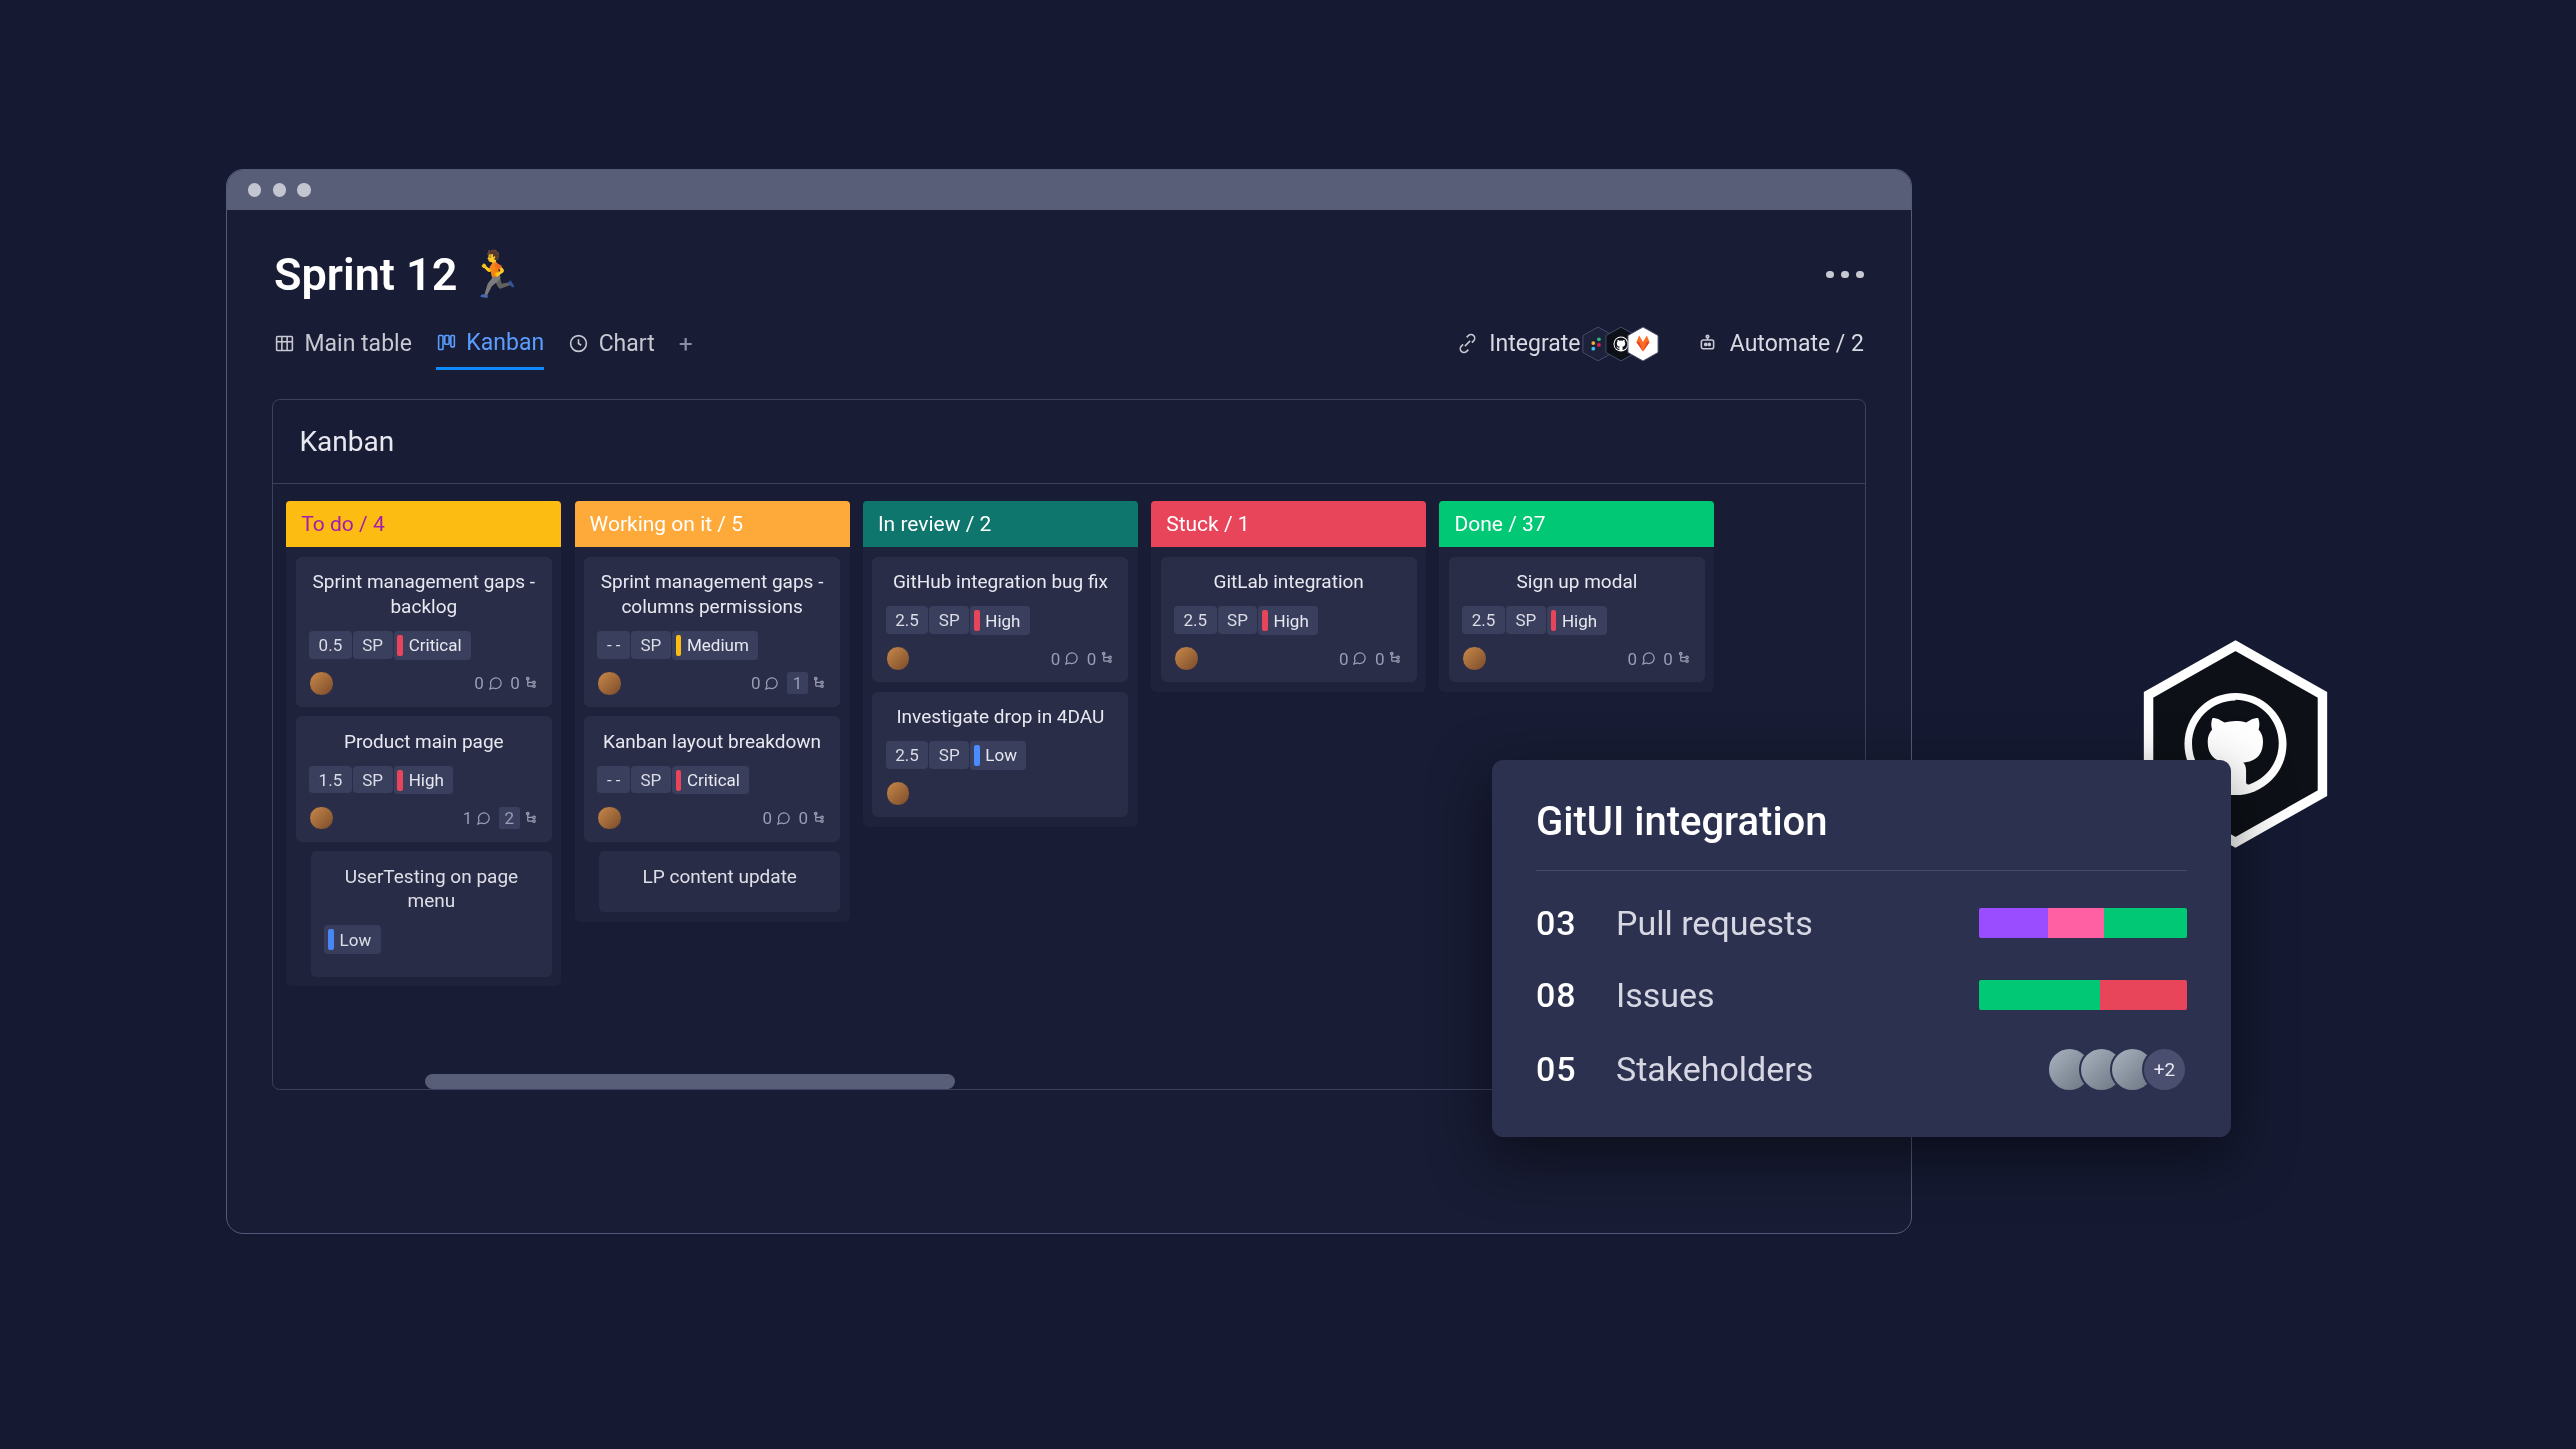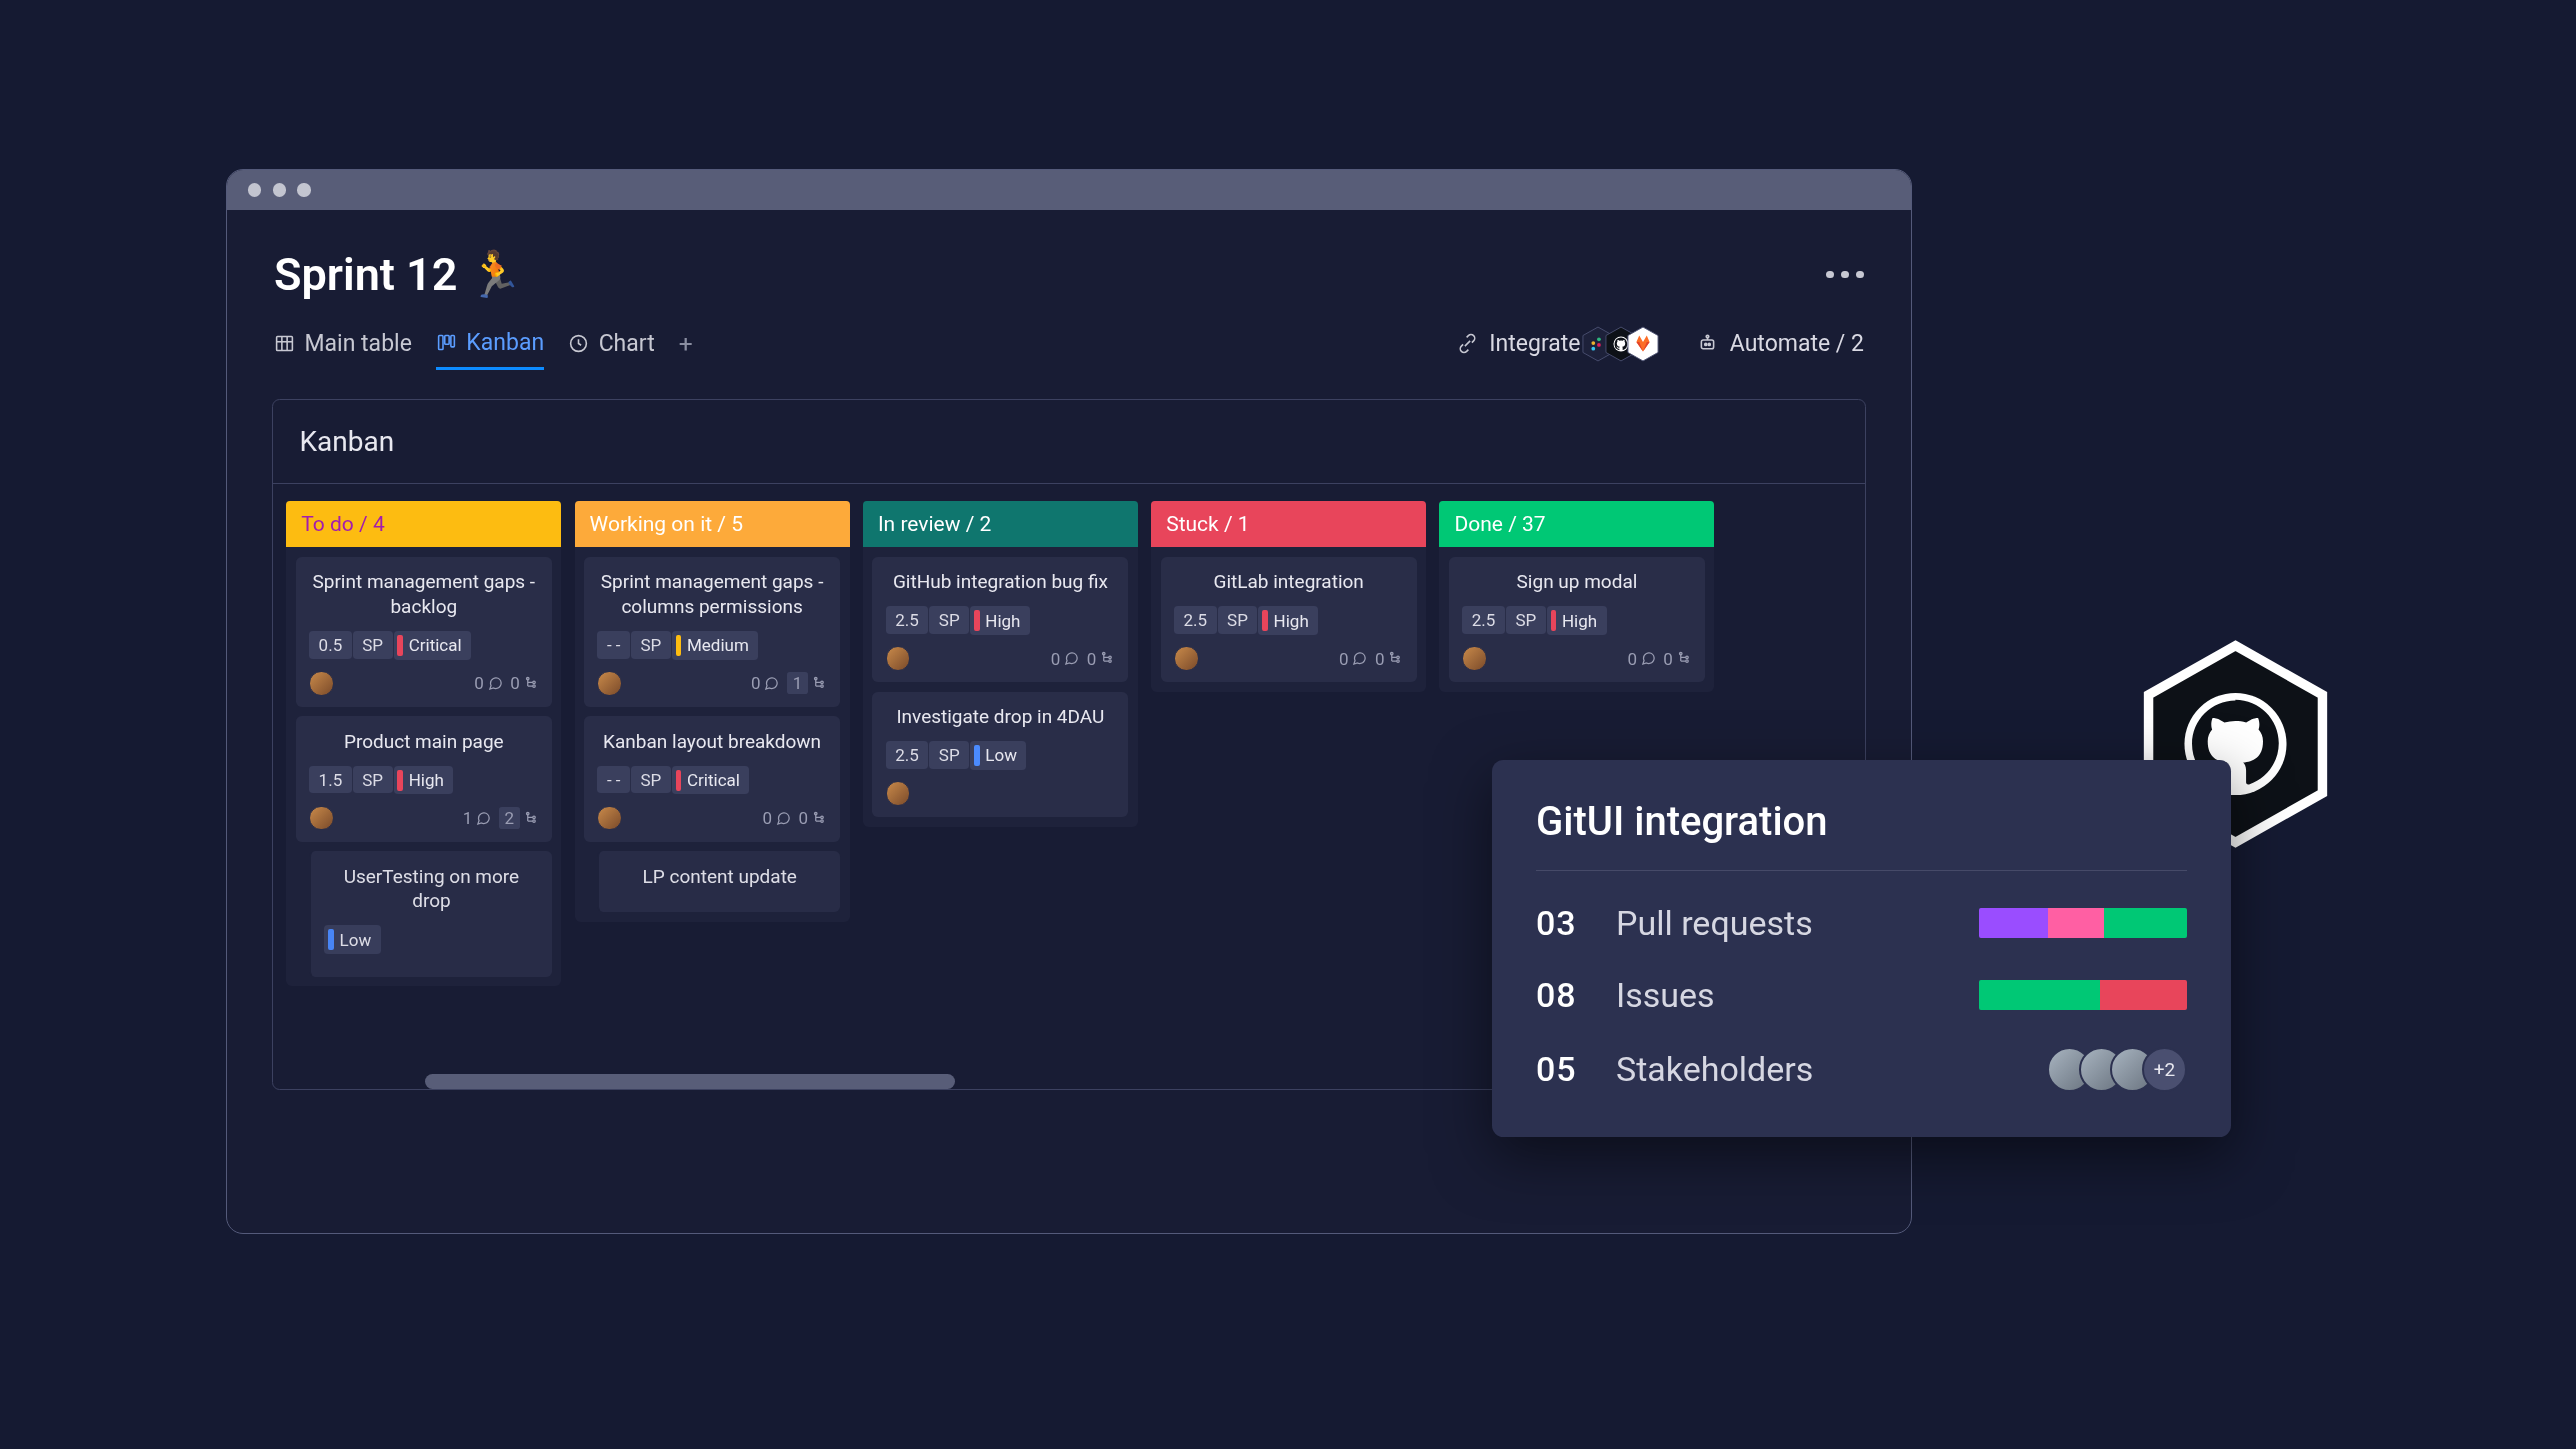--- a/index.html
+++ b/index.html
@@ -331,21 +331,21 @@
                       <path d="M6 4v12M6 10h8M6 16h8"></path>
                       <circle cx="16" cy="10" r="2"></circle>
                       <circle cx="16" cy="16" r="2"></circle>
                       <circle cx="6" cy="4" r="2"></circle>
                     </svg>
                   </div>
         </div>
               </div>
             </div>
             <div class="card partial">
-              <div class="card-title">UserTesting on more drop</div>
+              <div class="card-title">UserTesting on page menu</div>
               <div class="tag-row">
                 <div class="prio">
                   <span class="prio-bar" style="background:#4b8bff"></span>
                   <span>Low</span>
                 </div>
               </div>
             </div>
           </div>
         </div>
         <div class="col">

